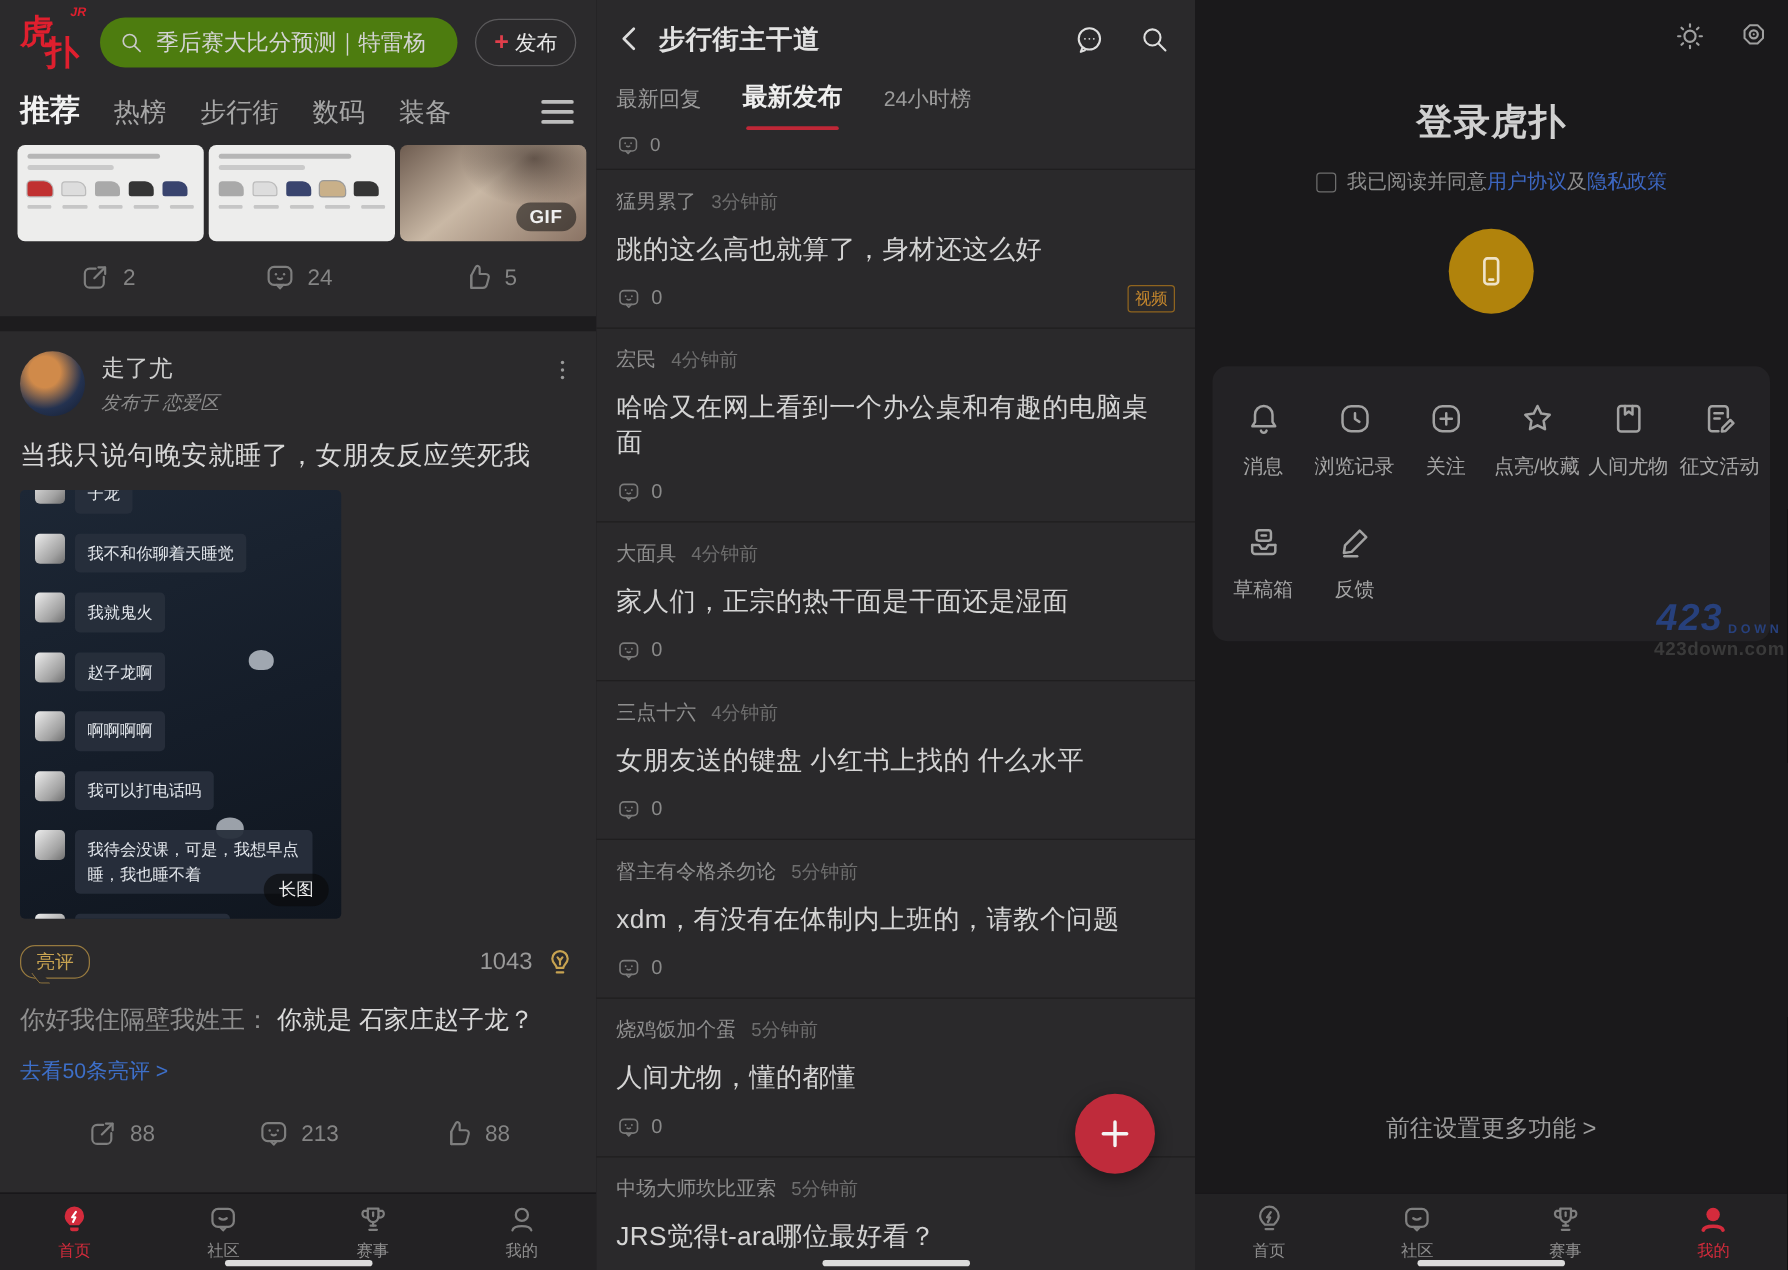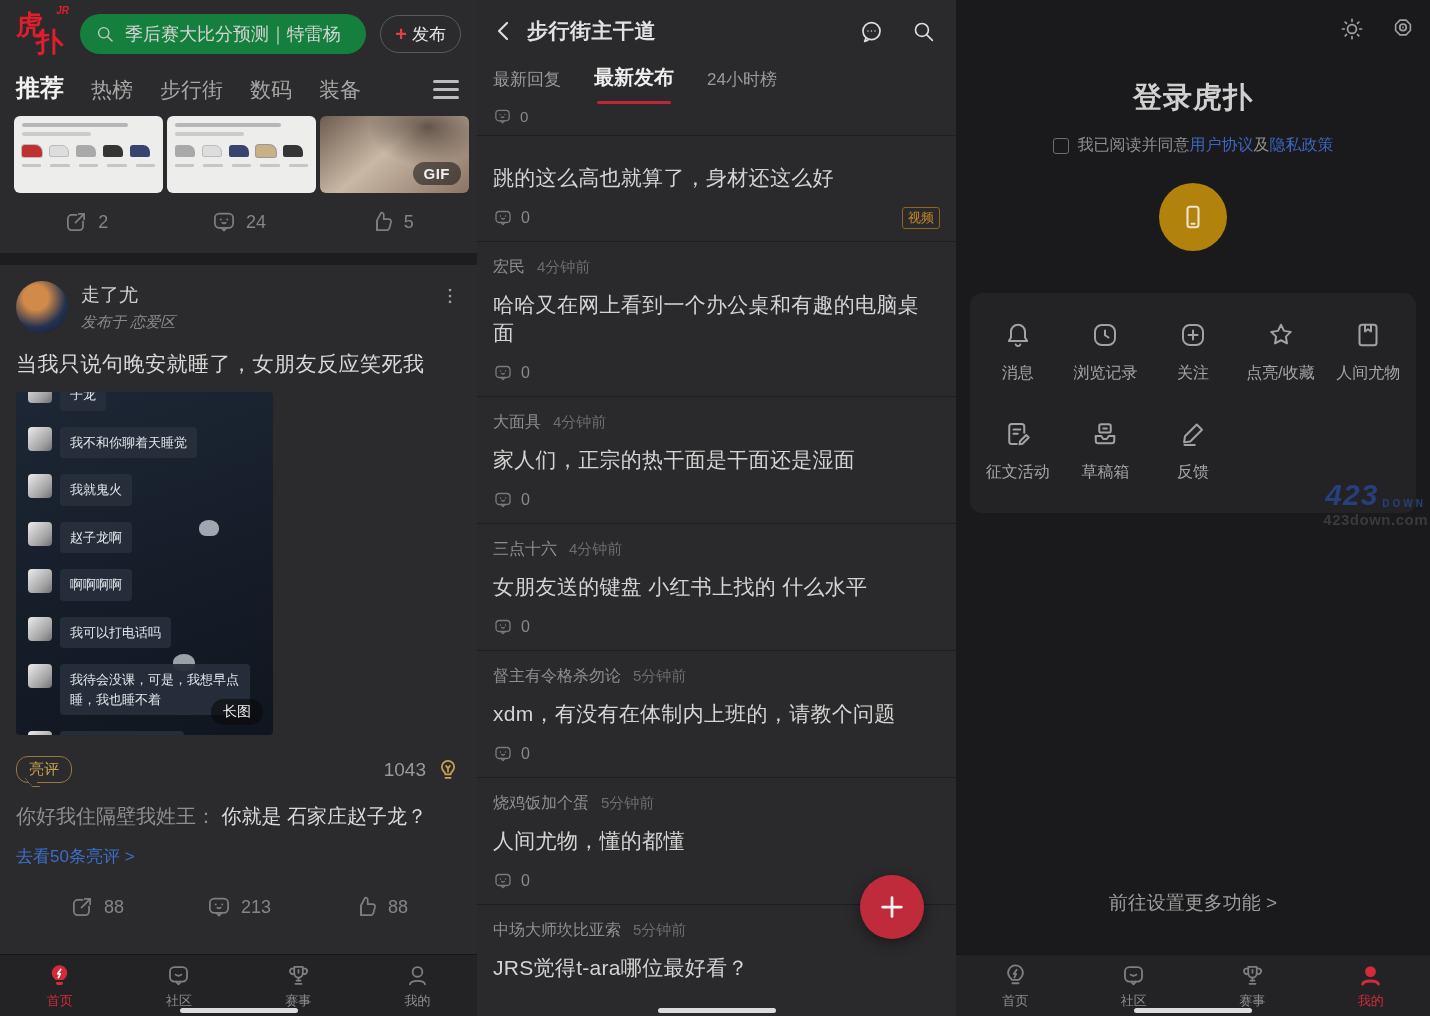--- a/index.html
+++ b/index.html
@@ -10,21 +10,21 @@
   .p-mid { left:477px; width:479px; background:#2a292b; }
   .p-right { left:956px; width:474px; background:#1a191b; }
   svg.ic { fill:none; stroke:currentColor; stroke-width:1.6; stroke-linecap:round; stroke-linejoin:round; display:block; }
 
   
   .l-head { display:flex; align-items:center; gap:14px; padding:10px 16px 6px 16px; }
   .logo { position:relative; width:50px; height:48px; flex:0 0 auto; }
   .logo-c1 { position:absolute; left:0; top:-3px; font-size:27px; font-weight:900; color:#df1f2e; }
   .logo-c2 { position:absolute; right:3px; bottom:-2px; font-size:27px; font-weight:900; color:#df1f2e; }
   .logo-jr { position:absolute; right:-3px; top:-5px; font-size:10px; font-weight:800; font-style:italic; color:#df1f2e; }
-  .searchbar { flex:1; display:flex; align-items:center; gap:10px; height:40px; background:#15803d; border-radius:21px; padding:16px 15px; }
+  .searchbar { flex:1; display:flex; align-items:center; gap:10px; height:40px; background:#4d7c0f; border-radius:21px; padding:16px 15px; }
   .searchbar svg { width:20px; height:20px; color:#c9c9c9; flex:0 0 auto; }
   .searchbar input { background:transparent; border:none; outline:none; color:#d8d8d8; font-size:18px; width:100%; font-family:inherit; }
   .searchbar input::placeholder { color:#d4d4d4; opacity:1; }
   .pub { display:flex; align-items:center; gap:5px; height:38px; padding:0 14px; background:transparent; border:1px solid #5a595b; border-radius:20px; color:#e9e9e9; font-size:17px; cursor:pointer; }
   .pub-plus { color:#e03e4b; font-size:20px; font-weight:700; line-height:1; }
   .l-tabs { display:flex; align-items:flex-end; gap:27px; padding:8px 18px 12px 16px; }
   .l-tab { font-size:21px; color:#a6a6a6; cursor:pointer;text-align:right; }
   .l-tab.active { font-size:24px; color:#f2f2f2; font-weight:700; }
   .burger { margin-left:auto; display:flex; flex-direction:column; gap:5px; padding-bottom:5px; cursor:pointer; }
   .burger i { display:block; width:26px; height:3px; background:#bdbdbd; border-radius:2px; }
@@ -115,21 +115,21 @@
   
   .r-icons { position:absolute; top:16px; right:14px; display:flex; gap:25px; color:#a0a0a0; }
   .r-icons svg { width:26px; height:26px; cursor:pointer; }
   .r-title { margin-top:78px; text-align:center; font-size:29px; color:#d0d0d0; font-weight:600; letter-spacing:1px; }
   .agree { display:flex; align-items:center; justify-content:center; gap:9px; margin-top:17px; font-size:16px; color:#8f8f8f; }
   .chk { width:16px; height:16px; border:1.5px solid #6e6e6e; border-radius:3px; cursor:pointer; flex:0 0 auto; }
   .agree a { color:#3c66c0; text-decoration:none; }
   .phone-wrap { display:flex; justify-content:center; margin-top:27px; }
   .phone-circle { width:68px; height:68px; border-radius:50%; background:#b1830c; border:none; display:flex; align-items:center; justify-content:center; cursor:pointer; }
   .phone-circle svg { width:30px; height:30px; color:#efe3c8; stroke-width:1.7; }
-  .r-card { margin:42px 14px 0; background:#232225; border-radius:12px; padding:27px 4px 30px; display:grid; grid-template-columns:repeat(5,1fr); row-gap:35px; }
+  .r-card { margin:42px 14px 0; background:#232225; border-radius:12px; padding:27px 4px 30px; display:grid; grid-template-columns:repeat(6,1fr); row-gap:35px; }
   .g-item { display:flex; flex-direction:column; align-items:center; gap:13px; background:none; border:none; cursor:pointer; font-family:inherit; }
   .g-item svg { width:30px; height:30px; color:#a2a2a2; }
   .g-item span { color:#a5a5a5; font-size:16px; }
   .watermark { position:absolute; right:2px; top:480px; text-align:right; line-height:1; }
   .wm-row { display:flex; align-items:flex-end; justify-content:flex-end; }
   .wm-423 { font-size:30px; font-weight:900; font-style:italic; color:#27407c; letter-spacing:1px; }
   .wm-down { font-size:10px; font-weight:900; color:#27407c; letter-spacing:3px; margin:0 2px 1px 4px; }
   .wm-domain { font-size:15px; font-weight:700; color:#3a3a3a; margin-top:2px; letter-spacing:.5px; }
   .r-settings { position:absolute; left:0; right:0; bottom:100px; text-align:center; color:#9d9d9d; font-size:19px; cursor:pointer; }
 </style>
@@ -507,20 +507,24 @@
 
     <div class="m-partial">
       <svg class="ic">
           <use href="#i-comment"></use>
         </svg>
       <span>0</span>
     </div>
     <div class="m-sep"></div>
 
     <article class="m-post">
+      <div class="mp-head">
+          <span class="mp-user">猛男累了</span>
+          <span class="mp-time">3分钟前</span>
+        </div>
       <div class="mp-title">跳的这么高也就算了，身材还这么好</div>
       <div class="mp-meta">
           <svg class="ic">
             <use href="#i-comment"></use>
           </svg>
           <span>0</span>
           <span class="video-badge">视频</span>
         </div>
     </article>
     <div class="m-sep"></div>

